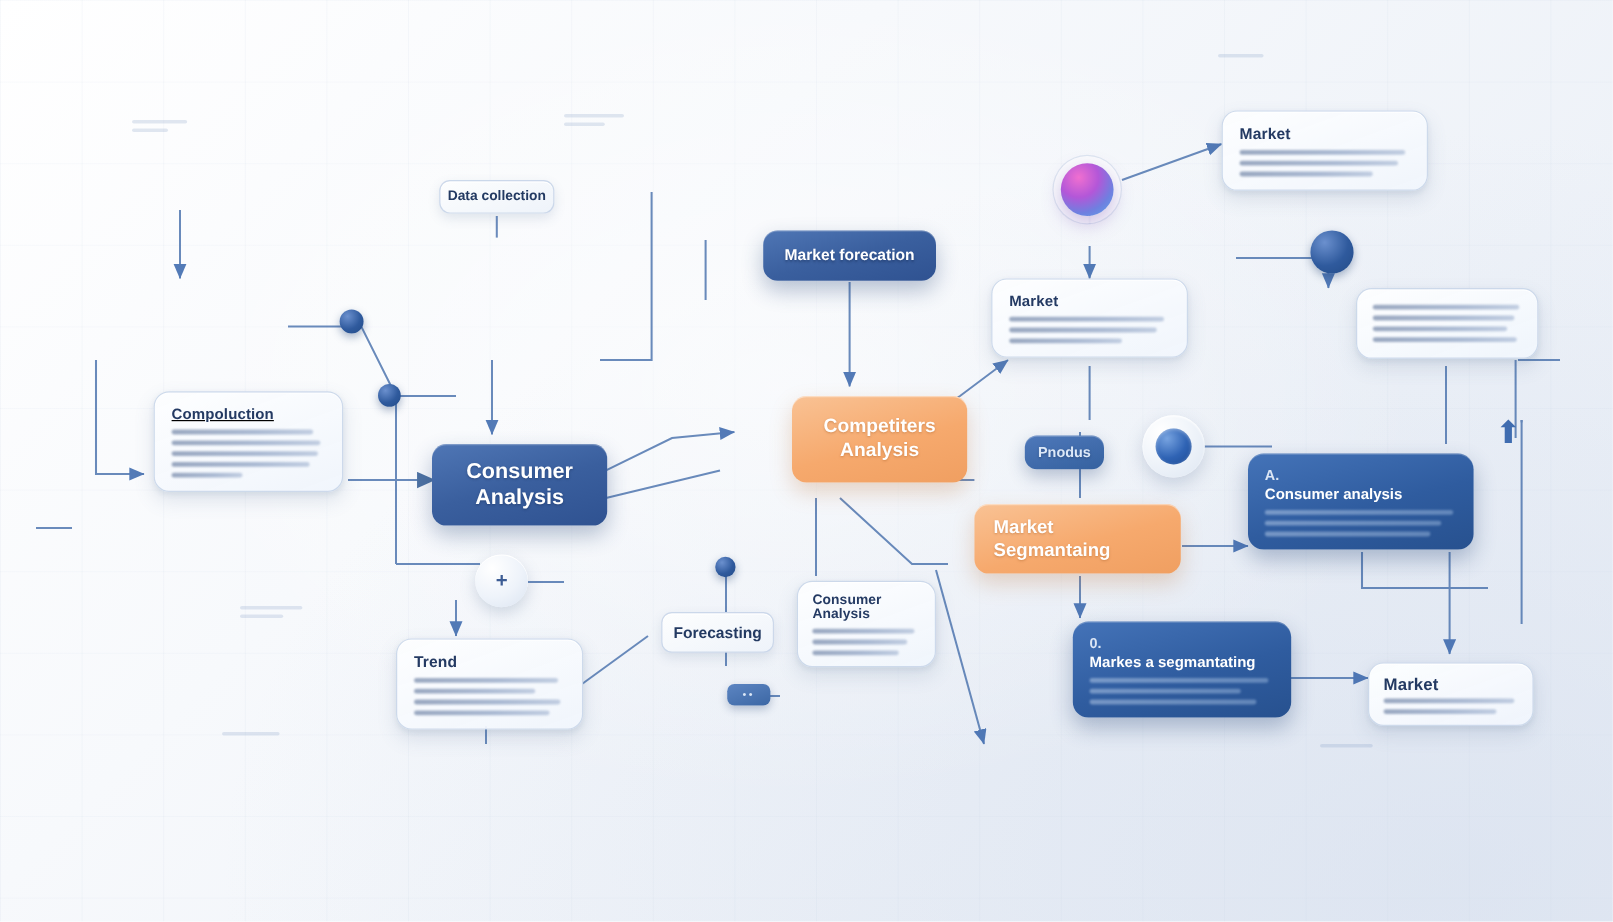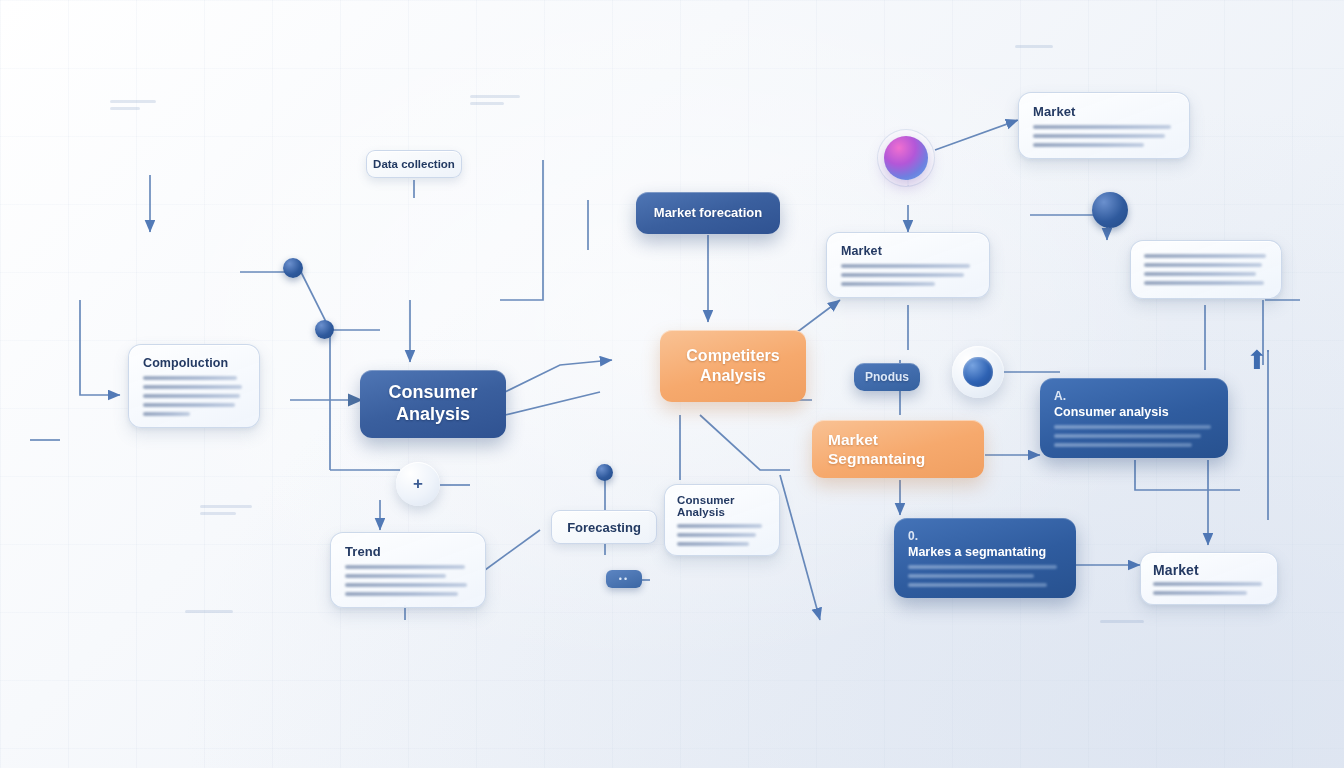--- a/index.html
+++ b/index.html
@@ -245,21 +245,21 @@
   <div class="ghost" style="left:1015px;top:45px;width:45px;">
       <div class="ln" style="width:38px"></div>
     </div>
 
 
   <div class="node pill" style="left:366px;top:150px;width:96px;height:28px;font-size:11.5px;">
     <span>Data collection</span>
   </div>
 
 
-  <div class="node card" style="left:128px;top:344px;width:132px;">
+  <div class="node card" style="left:128px;top:326px;width:158px;text-decoration:underline;">
     <div class="h" style="font-size:12.5px;">Compoluction</div>
     <div class="blurtext">
       <div class="ln" style="width:92%"></div>
         <div class="ln" style="width:97%"></div>
       <div class="ln" style="width:95%"></div>
         <div class="ln" style="width:90%"></div>
       <div class="ln" style="width:46%"></div>
     </div>
   </div>
 
@@ -285,21 +285,21 @@
   <div class="node card" style="left:330px;top:532px;width:156px;">
     <div class="h" style="font-size:13px;">Trend</div>
     <div class="blurtext">
       <div class="ln" style="width:95%"></div>
         <div class="ln" style="width:80%"></div>
       <div class="ln" style="width:97%"></div>
         <div class="ln" style="width:90%"></div>
     </div>
   </div>
 
-  <div class="node pill" style="left:551px;top:510px;width:106px;height:34px;font-size:13px;">
+  <div class="node pill" style="left:551px;top:510px;width:94px;height:34px;font-size:13px;">
     <span>Forecasting</span>
   </div>
 
   <div class="node card" style="left:664px;top:484px;width:116px;padding:9px 12px;">
     <div class="h" style="font-size:11.5px;margin-bottom:0;">Consumer</div>
     <div class="h" style="font-size:11.5px;">Analysis</div>
     <div class="blurtext">
       <div class="ln" style="width:94%"></div>
         <div class="ln" style="width:88%"></div>
       <div class="ln" style="width:80%"></div>

